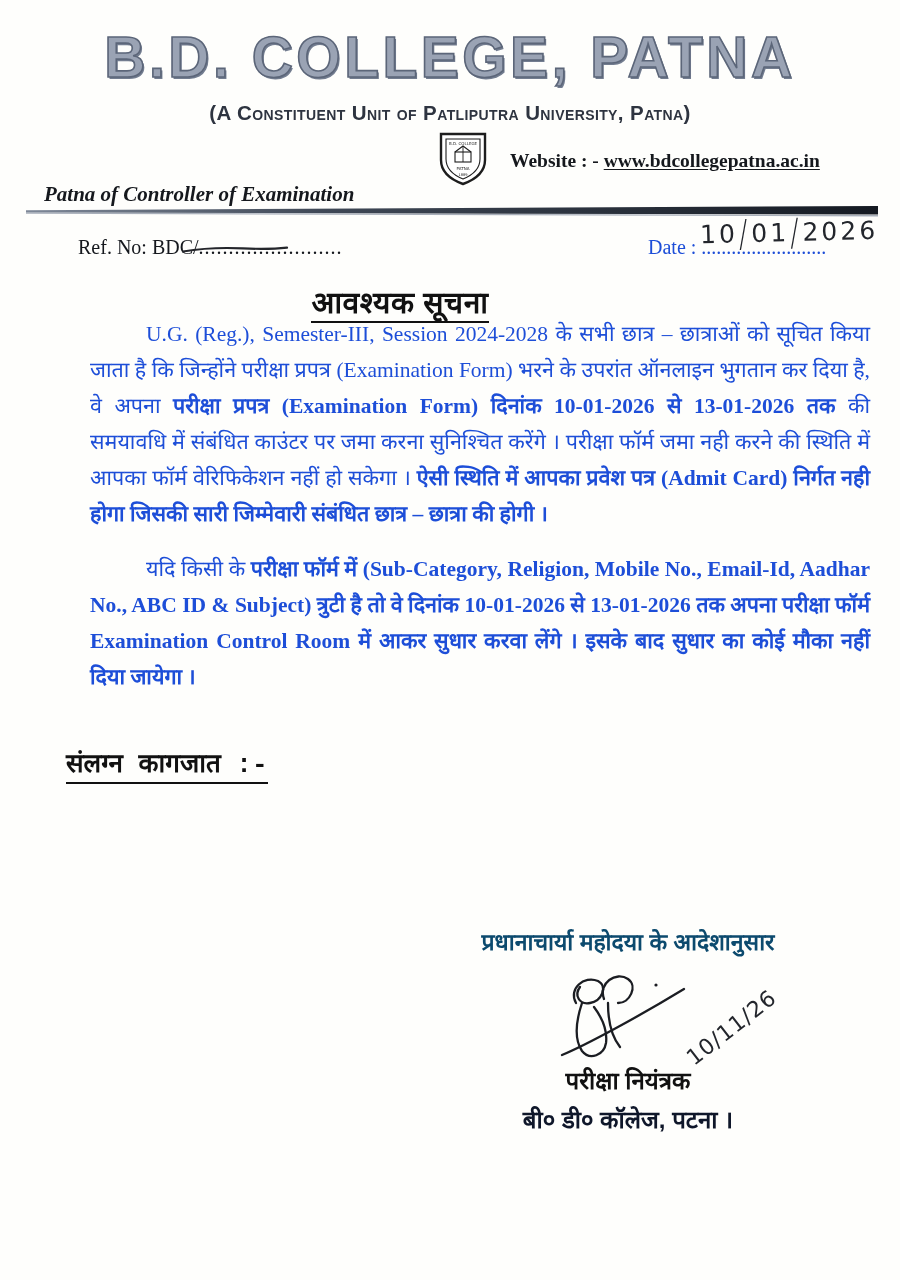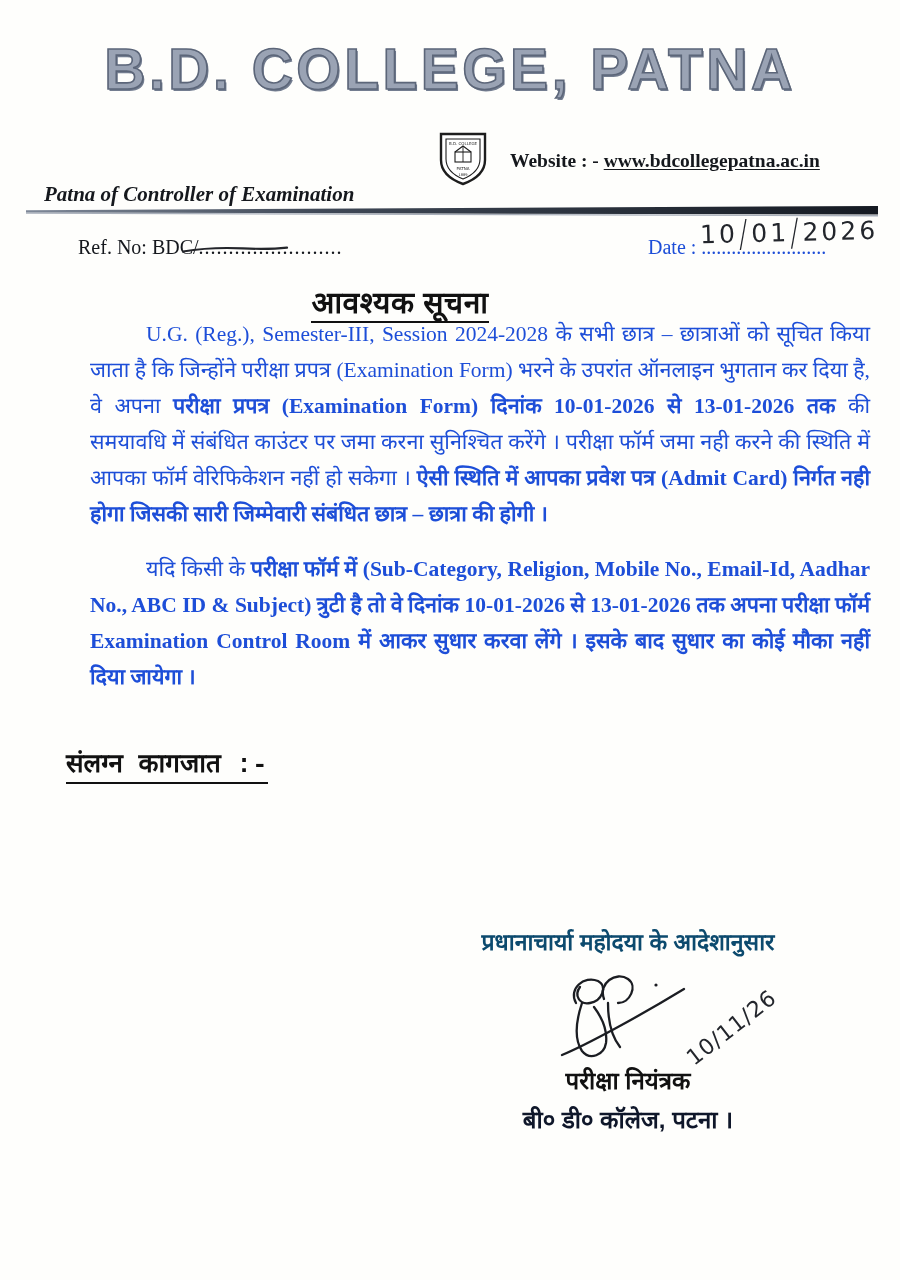--- a/index.html
+++ b/index.html
@@ -32,21 +32,21 @@
     font-family: "Liberation Sans", "DejaVu Sans", sans-serif;
     font-size: 57px;
     font-weight: 700;
     letter-spacing: 3.5px;
     line-height: 1.04;
     color: #9aa3b4;
     -webkit-text-stroke: 1.6px #5c6679;
     text-shadow:
        1.5px 1.5px 0 #737d90,
       -0.5px -0.5px 0 #c9cfda;
-    margin: 12px;
+    margin: 0;
     white-space: nowrap;
   }
   .college-subtitle {
     font-family: "Liberation Sans", "DejaVu Sans", sans-serif;
     font-size: 20.5px;
     font-weight: 600;
     font-variant: small-caps;
     letter-spacing: 0.4px;
     color: #2e3440;
     margin: 14px 0 0 0;
@@ -265,20 +265,21 @@
     margin-top: 6px;
   }
 </style>
 </head>
 <body>
 
 <div class="page">
 
   <div class="masthead">
     <h1 class="college-title">B.D. COLLEGE, PATNA</h1>
+    <div class="college-subtitle">(A Constituent Unit of Patliputra University, Patna)</div>
   </div>
 
   <div class="contact-row">
     <div class="crest">
       <svg width="52" height="56" viewBox="0 0 52 56" aria-hidden="true">
         <path d="M4 4 H48 V30 Q48 46 26 54 Q4 46 4 30 Z" fill="#ffffff" stroke="#1d1d1d" stroke-width="2.4"></path>
         <path d="M9 9 H43 V29 Q43 42 26 49 Q9 42 9 29 Z" fill="none" stroke="#1d1d1d" stroke-width="1.1"></path>
         <rect x="18" y="22" width="16" height="10" fill="none" stroke="#1d1d1d" stroke-width="1.1"></rect>
         <path d="M18 22 L26 16 L34 22" fill="none" stroke="#1d1d1d" stroke-width="1.1"></path>
         <line x1="26" y1="16" x2="26" y2="32" stroke="#1d1d1d" stroke-width="0.9"></line>

